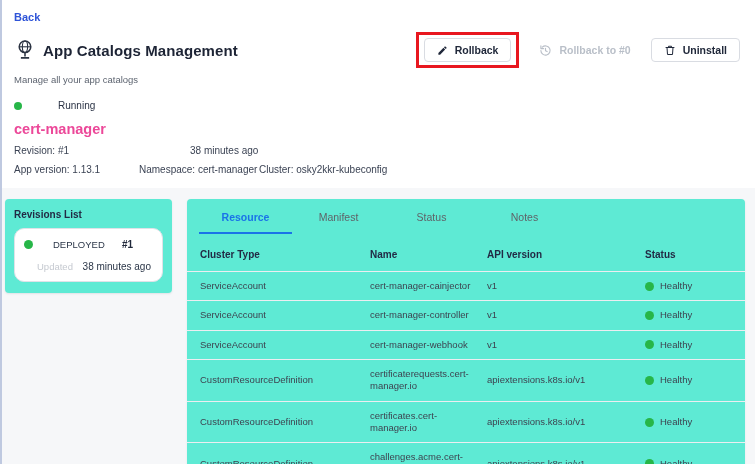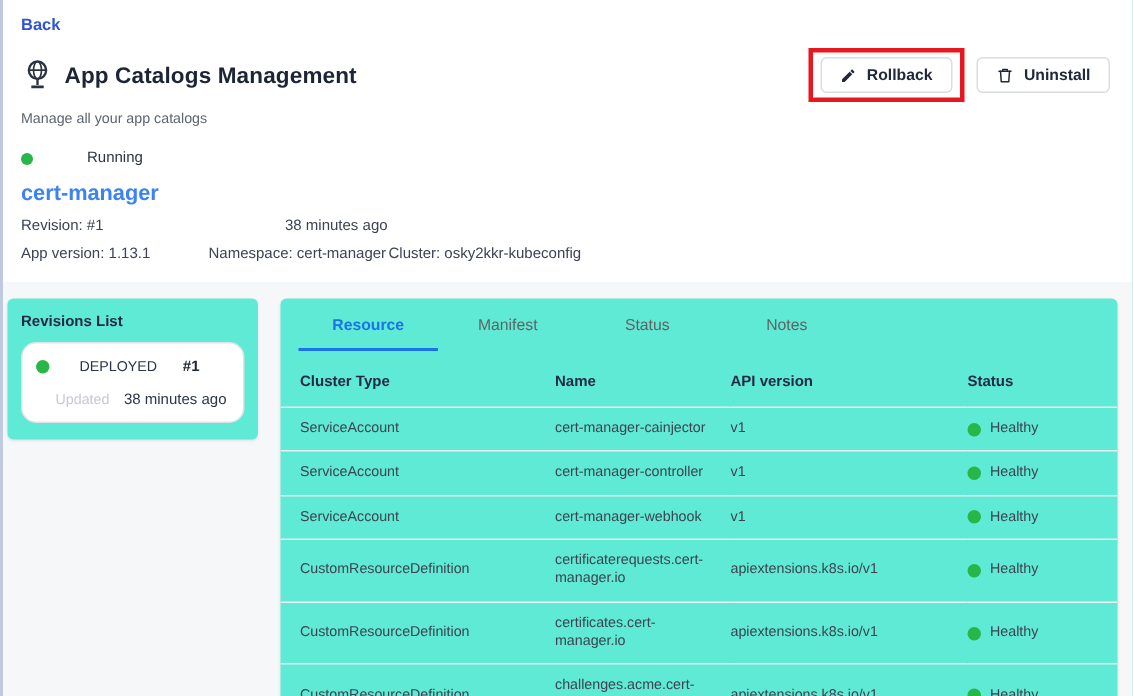--- a/index.html
+++ b/index.html
@@ -37,21 +37,21 @@
   .red-annotation {
     border: 3px solid var(--annotation-red, #e8171f);
     padding: 3px 5px; display: inline-flex;
   }
   .subtitle { font-size: 9.5px; color: #5d6470; margin-top: 6px; }
   .status-row { display: flex; align-items: center; gap: 6px; margin-top: 15px; }
   .status-row .lbl { font-size: 10px; color: #2b3345; padding-left: 30px; }
   .dot { display: inline-block; border-radius: 50%; background: var(--green, #27b648); }
   .dot.d9 { width: 9px; height: 9px; }
   .dot.d8 { width: 8px; height: 8px; }
-  .app-name { font-size: 14.5px; font-weight: 700; color: #3b82f6; margin-top: 10px; }
+  .app-name { font-size: 14.5px; font-weight: 700; color: #ec4899; margin-top: 10px; }
   .meta-row { display: flex; margin-top: 8px; font-size: 10px; color: #3b4354; }
   .meta-row .c1 { width: 176px; }
   .meta-row .c2 { width: 125px; }
   .meta-row .c3 { width: 120px; }
 
   
   .content {
     background: #f6f7f9; height: 297px;
     display: flex; align-items: flex-start; gap: 15px;
     padding: 11px 10px 0 5px;
@@ -121,20 +121,30 @@
         <button class="btn">
           <span style="display:inline-flex">
             <svg viewBox="0 0 24 24" width="11" height="11">
               <path d="M3 17.2V21h3.8L17.8 9.9 14.1 6.2 3 17.2zM20.7 7.1c.4-.4.4-1 0-1.4l-2.4-2.4c-.4-.4-1-.4-1.4 0l-1.8 1.8 3.8 3.8 1.8-1.8z" fill="#20283a"></path>
             </svg>
           </span>
           <span>Rollback</span>
         </button>
       </div>
 
+      <button class="btn disabled">
+        <span style="display:inline-flex">
+          <svg viewBox="0 0 24 24" width="13" height="13" fill="none" stroke="#b9bfc8" stroke-width="2.1" stroke-linecap="round" stroke-linejoin="round">
+            <path d="M3.5 12a8.5 8.5 0 1 0 2.6-6.1"></path>
+            <polyline points="3.5 3.5 3.5 8.5 8.5 8.5"></polyline>
+            <polyline points="12 8 12 12.5 15 14"></polyline>
+          </svg>
+        </span>
+        <span>Rollback to #0</span>
+      </button>
 
       <button class="btn">
         <span style="display:inline-flex">
           <svg viewBox="0 0 24 24" width="12" height="12" fill="none" stroke="#20283a" stroke-width="2" stroke-linecap="round" stroke-linejoin="round">
             <path d="M4 7h16"></path>
             <path d="M9 7V4.5h6V7"></path>
             <path d="M6 7l1 14h10l1-14"></path>
           </svg>
         </span>
         <span>Uninstall</span>

